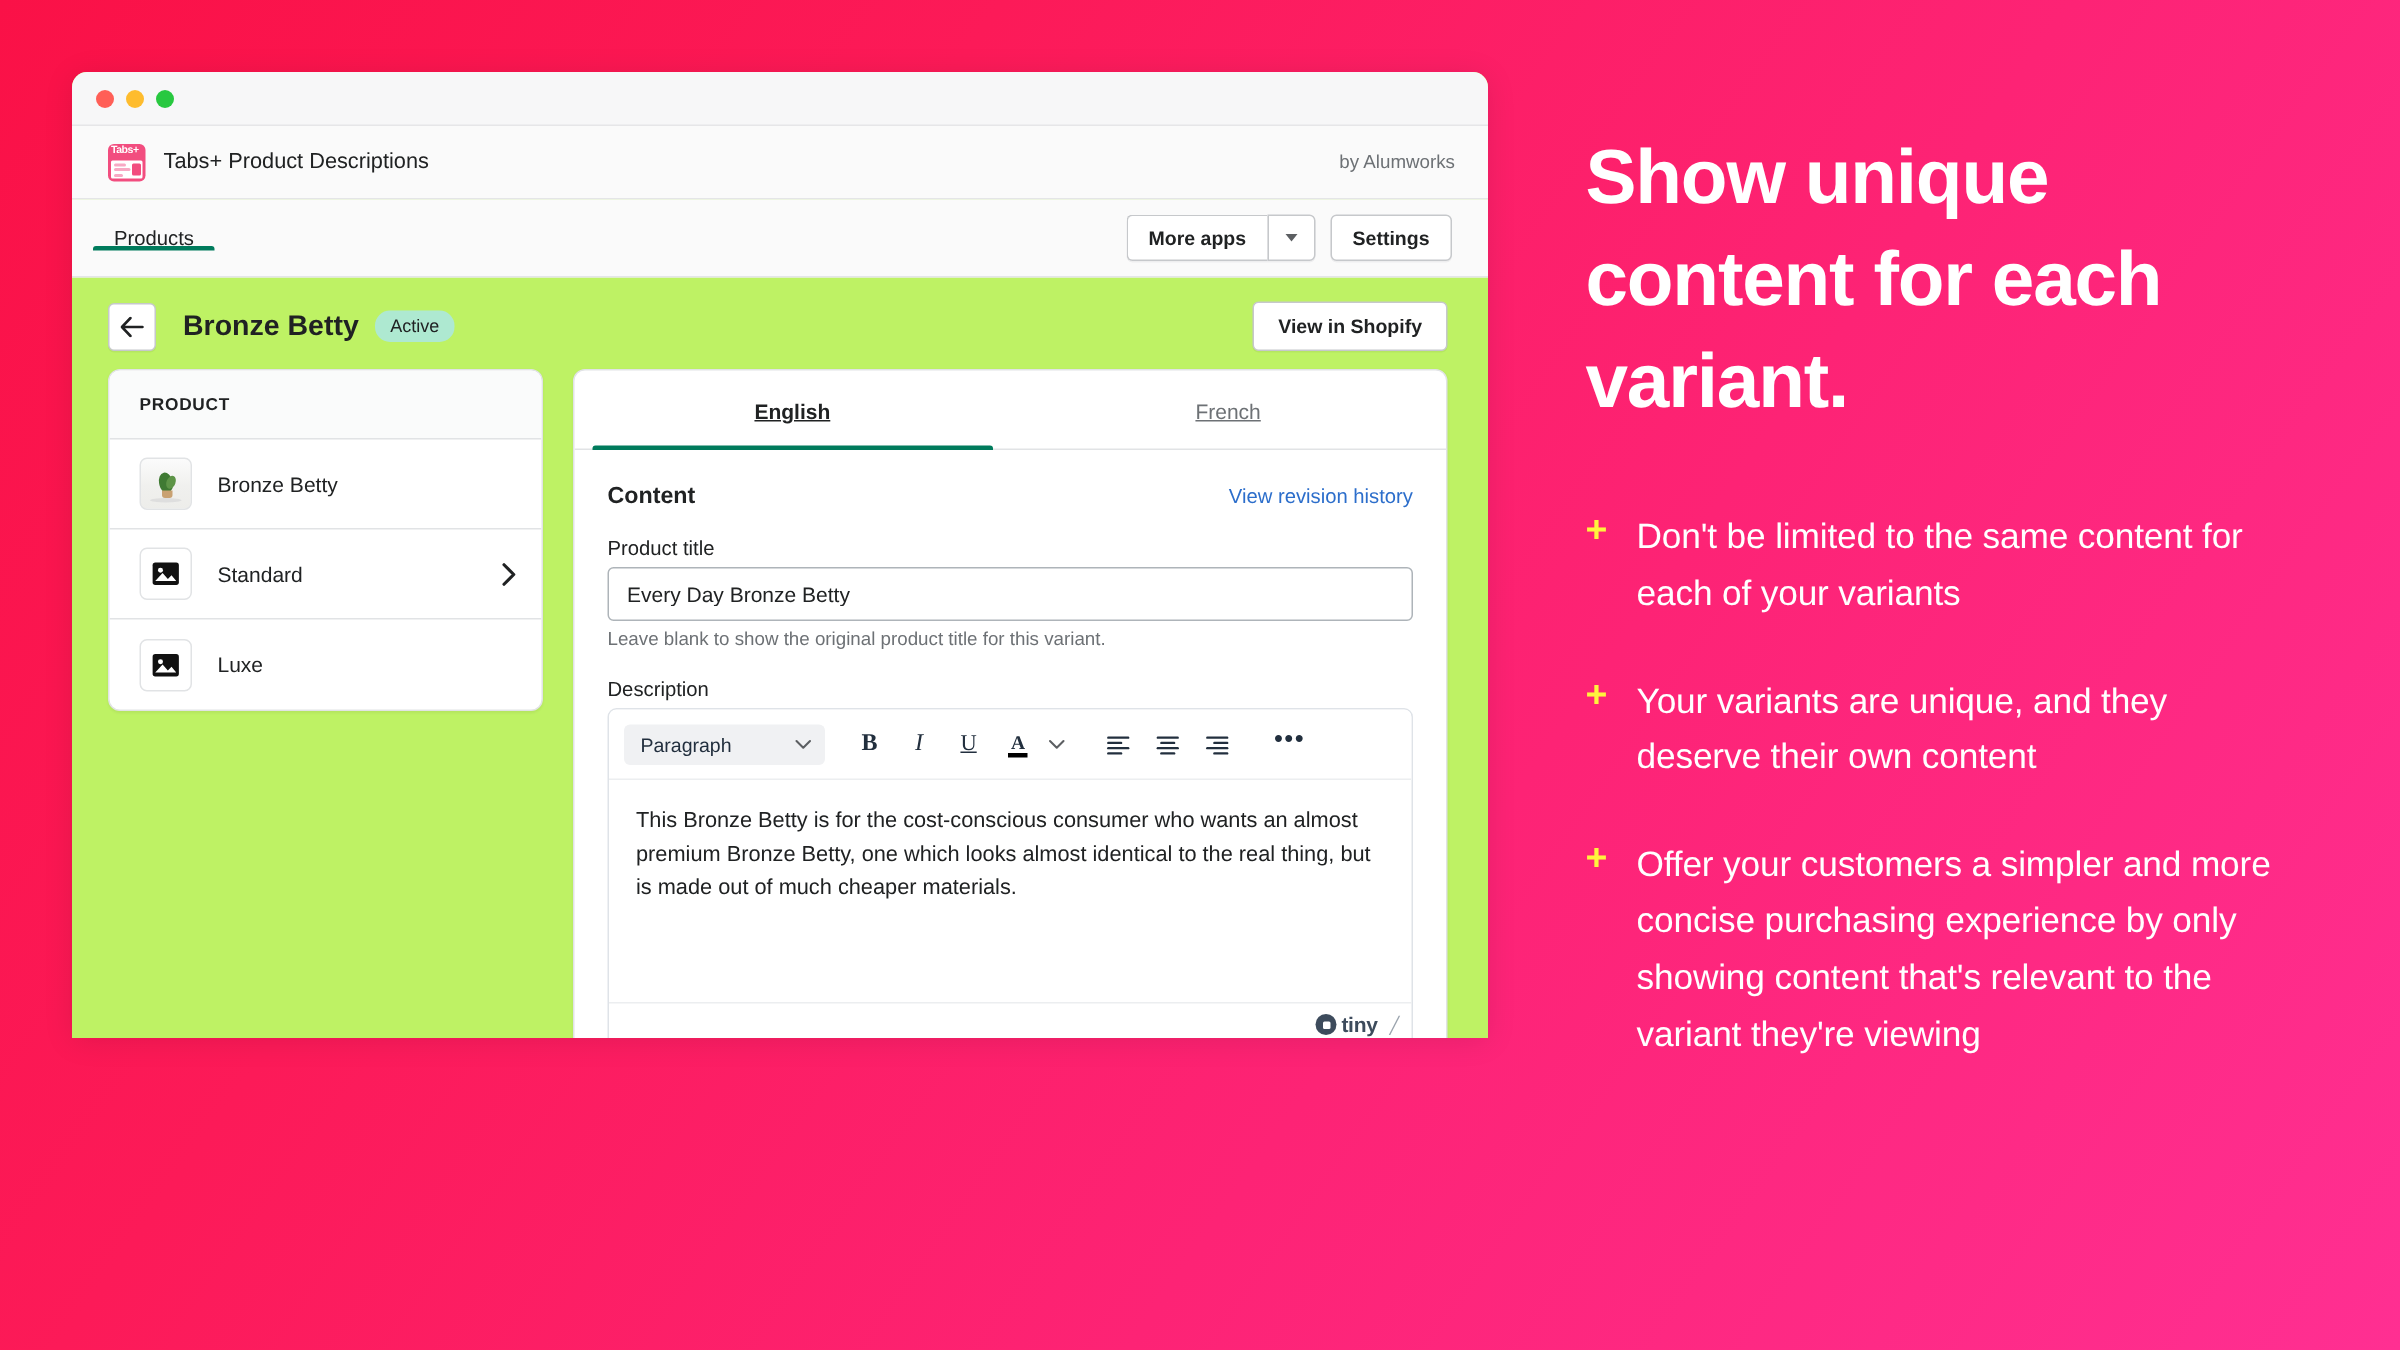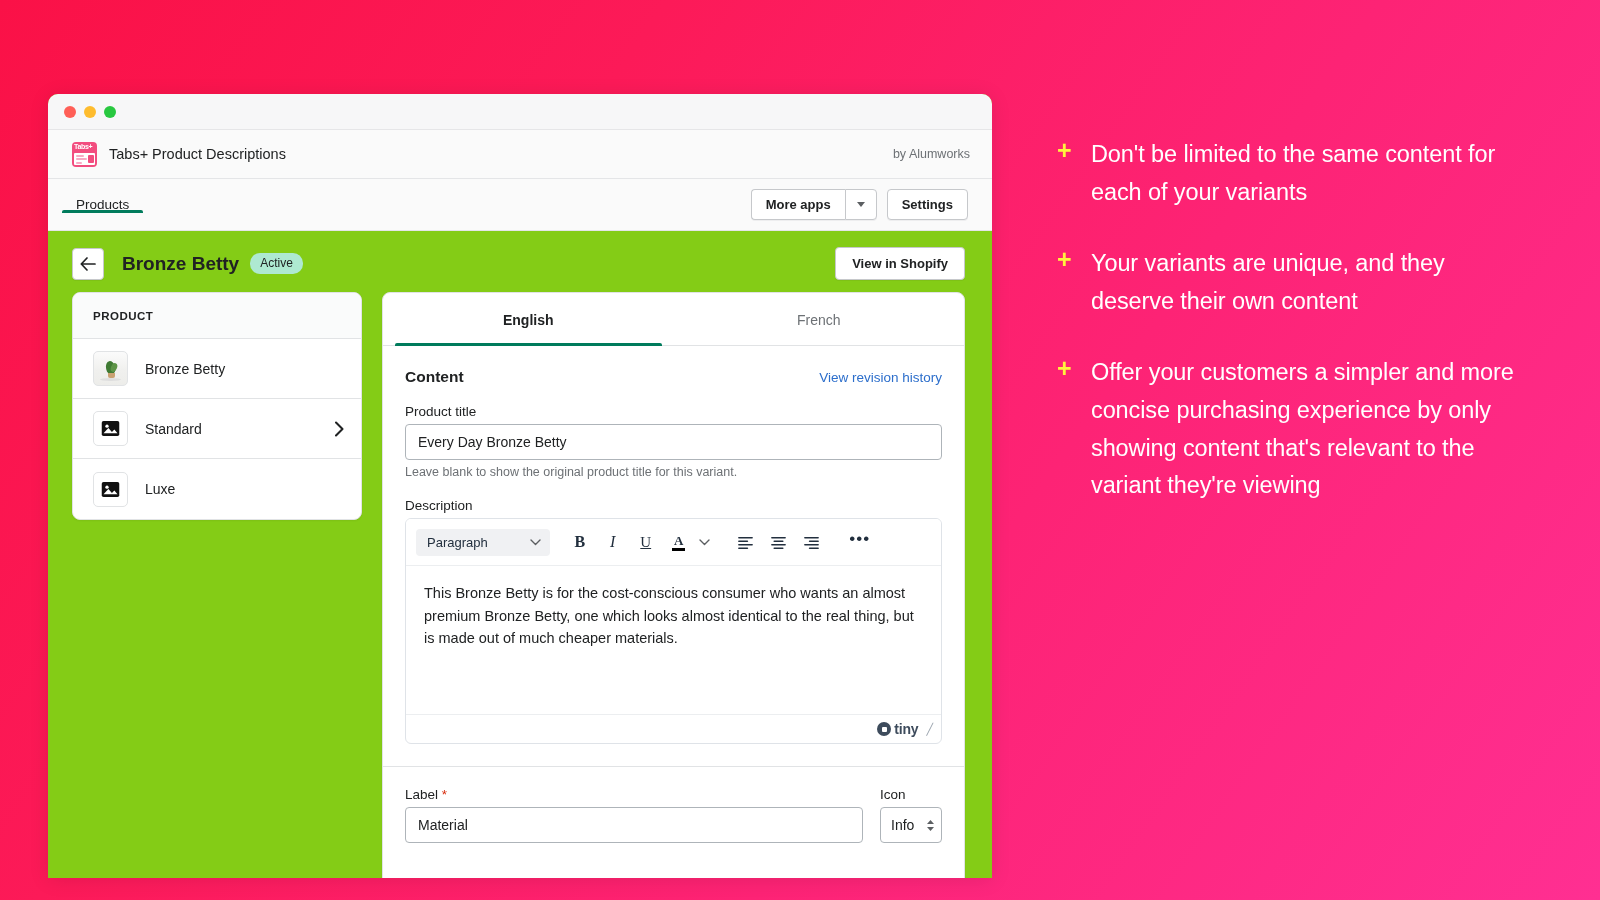--- a/index.html
+++ b/index.html
@@ -10,26 +10,25 @@
   }
   body {
     background: linear-gradient(125deg, #fa1147 0%, #fc1a58 30%, #fd2375 62%, #ff2f92 100%);
     position: relative;
   }
 
   
   #app-window {
     position: absolute;
     left: 48px; top: 48px;
-    width: 944px; height: 784px;
-    background: #84cc16;
+    width: 944px; height: 644px;
+    background: #bef264;
     border-radius: 10px 10px 0 0;
     overflow: hidden;
     box-shadow: 0 2px 20px rgba(0,0,0,0.10);
-    margin-top: 46px;
   }
 
   
   #titlebar {
     height: 36px;
     background: #f7f7f8;
     border-bottom: 1px solid #e6e6e8;
     display: flex; align-items: center;
     padding-left: 16px;
     gap: 8px;
@@ -245,20 +244,21 @@
     border-bottom: 1px solid #e1e3e5;
   }
   .lang-tab {
     flex: 1;
     text-align: center;
     padding: 19px 0 17px;
     font-size: 14px;
     color: #6d7175;
     position: relative;
     cursor: pointer;
+    text-decoration: underline;
   }
   .lang-tab.active { color: #202223; font-weight: 600; }
   .lang-tab.active::after {
     content: ""; position: absolute;
     left: 12px; right: 12px; bottom: -1px; height: 3px;
     background: #007b5c; border-radius: 2px 2px 0 0;
   }
 
   .section { padding: 22px 22px 22px; }
   .section-head {
@@ -622,20 +622,21 @@
             </div>
           </div>
         </div>
       </div>
 
     </div>
   </div>
 </div>
 
 <div id="promo">
+  <div id="promo-heading">Show unique content for each variant.</div>
 
   <div id="promo-list">
     <div class="promo-item">
       <span class="promo-plus">+</span>
       <span class="promo-text">Don't be limited to the same content for each of your variants</span>
     </div>
     <div class="promo-item">
       <span class="promo-plus">+</span>
       <span class="promo-text">Your variants are unique, and they deserve their own content</span>
     </div>

